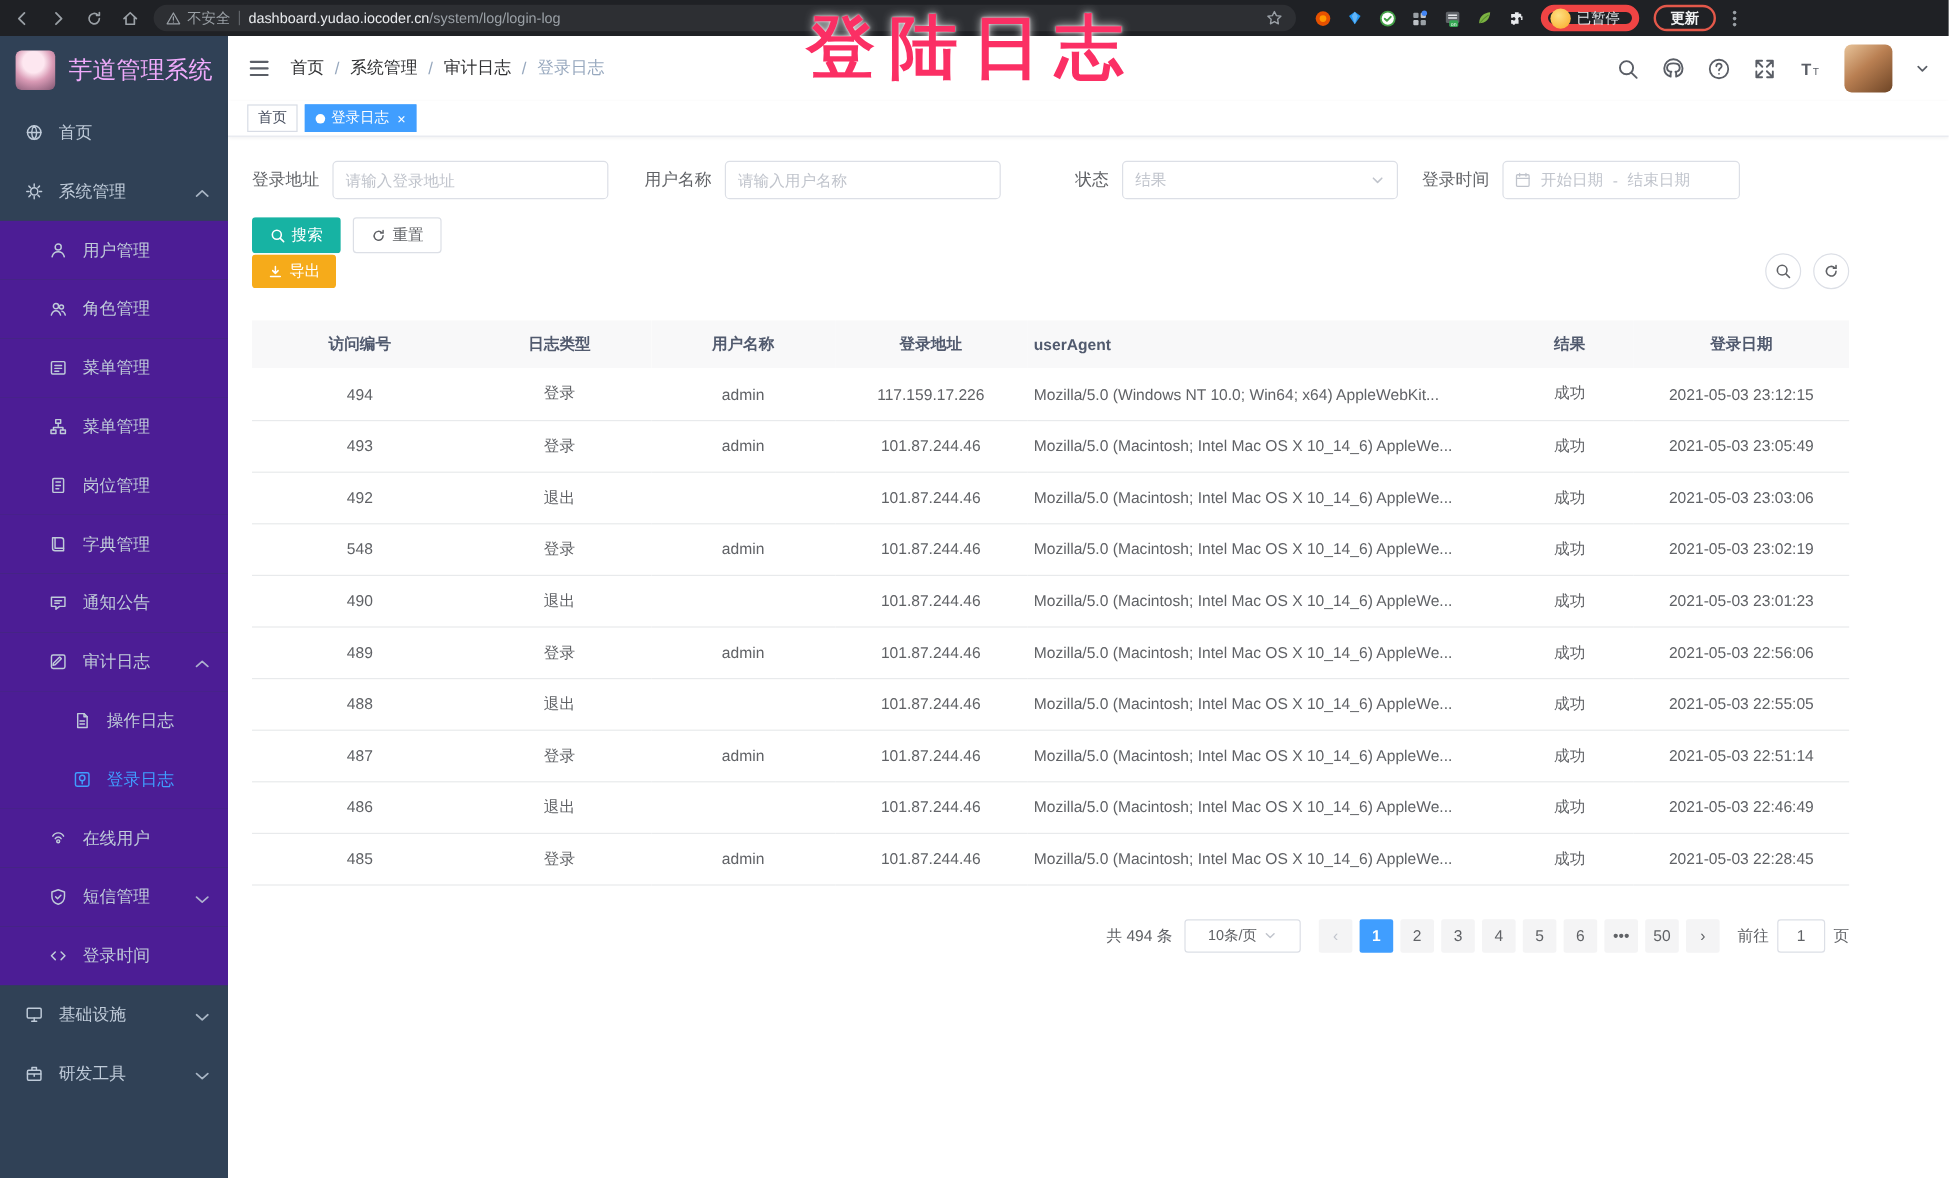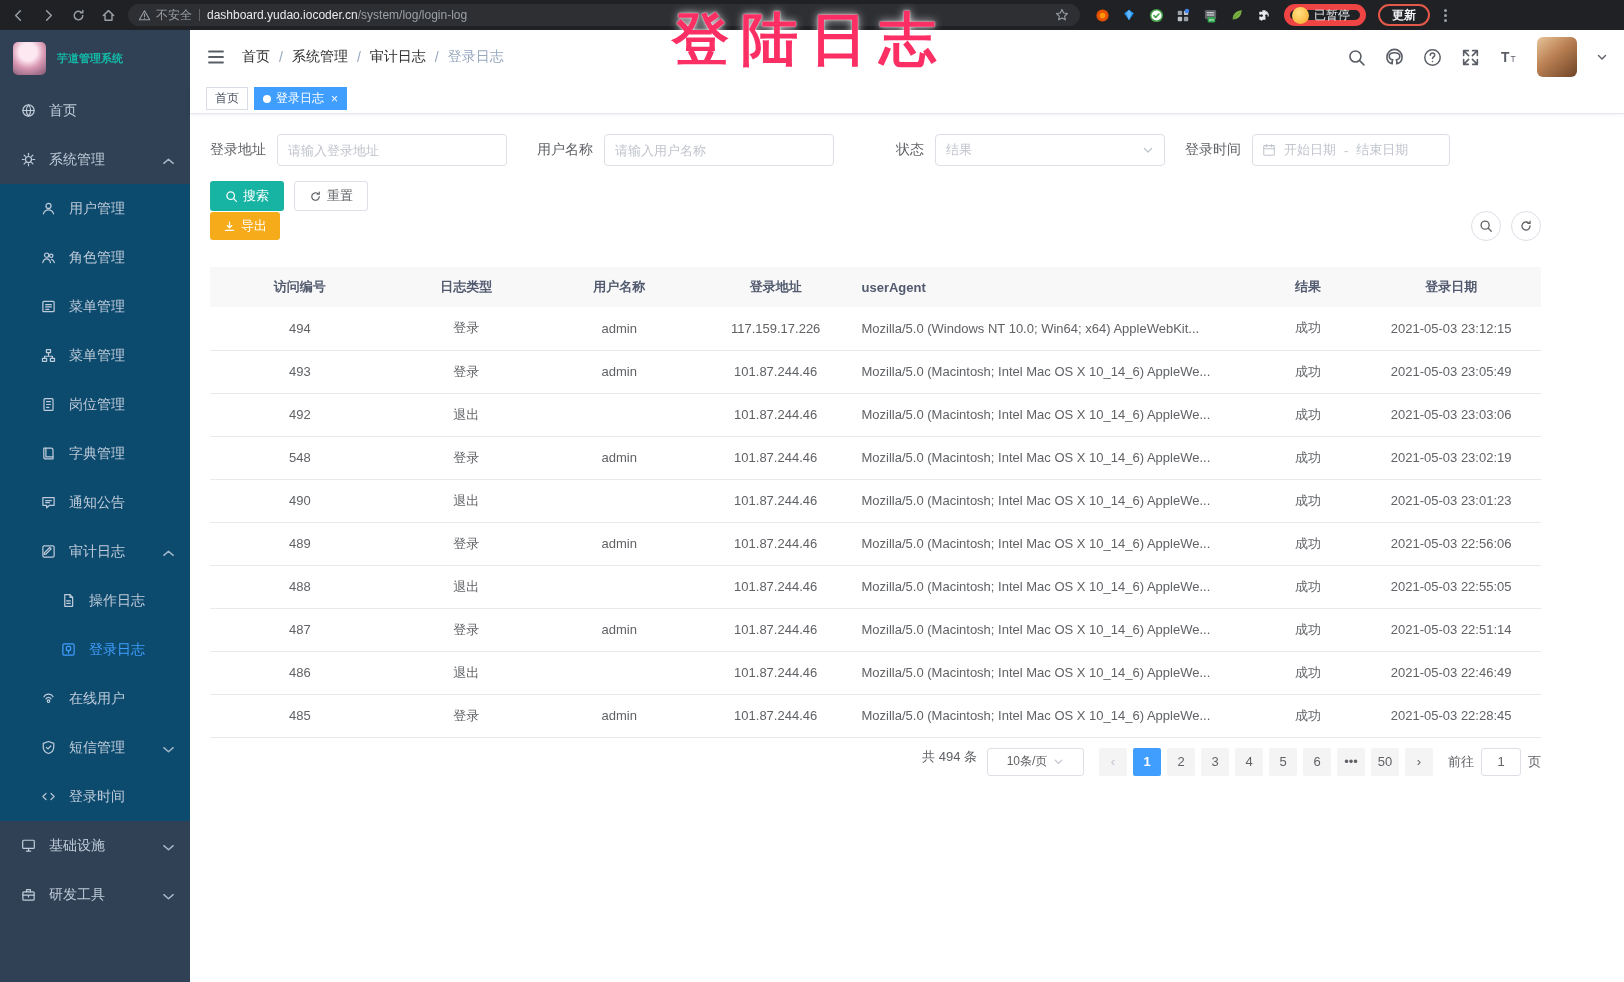--- a/index.html
+++ b/index.html
@@ -28,26 +28,26 @@
   
   .annotation{position:absolute;left:672px;top:2px;z-index:60;font-size:57px;font-weight:bold;
     color:#fb2f64;letter-spacing:12px;pointer-events:none;
     text-shadow:0 0 2px #fff,0 0 8px rgba(255,255,255,.85)}
   
   .app{display:flex;height:952px;position:relative}
   .sidebar{width:190px;background:#304156;flex-shrink:0;color:#bfcbd9;overflow:hidden}
   .logo{height:56px;display:flex;align-items:center;gap:11px;padding:0 13px}
   .logo-img{width:33px;height:33px;border-radius:5px;flex-shrink:0;
     background:radial-gradient(circle at 45% 30%,#fde7f0 0 30%,#d99ab5 55%,#7e5570 100%)}
-  .logo-title{color:#14b8a6;font-size:11px;font-weight:bold;white-space:nowrap}
+  .logo-title{color:#f0abfc;font-size:20px;font-weight:normal;white-space:nowrap}
   .m-item{height:49px;display:flex;align-items:center;font-size:14px;cursor:pointer;position:relative;white-space:nowrap}
   .m-item.d0{padding-left:20px}
   .m-item.d1{padding-left:40px}
   .m-item.d2{padding-left:60px}
-  .m-item.sub{background:#0c4a6e}
+  .m-item.sub{background:#4c1d95}
   .m-item.active{color:#409eff}
   .mi{width:16px;height:16px;margin-right:13px;display:inline-flex;align-items:center;justify-content:center;flex-shrink:0}
   .chev{position:absolute;right:17px;top:50%;transform:translateY(-50%);width:12px;height:12px;opacity:.85}
   
   .main{flex:1;display:flex;flex-direction:column;background:#fff;min-width:0}
   .topbar{height:54px;display:flex;align-items:center;padding:0 16px;flex-shrink:0}
   .hamburger{width:20px;height:20px;color:#5a5e66;margin-right:16px;cursor:pointer}
   .breadcrumb{display:flex;align-items:center;gap:9px;font-size:14px;color:#303133}
   .bc-sep{color:#97a8be}
   .bc-cur{color:#97a8be}
@@ -91,21 +91,21 @@
   .cbtn svg{width:14px;height:14px}
   
   table{margin-top:26px;width:100%;border-collapse:collapse;font-size:13px;color:#606266;table-layout:fixed}
   thead th{background:#f8f8f9;height:40px;font-weight:bold;color:#515a6e;text-align:center;
     font-size:13px;overflow:hidden;white-space:nowrap}
   thead th.col-ua{text-align:left;padding-left:6px}
   tbody td{height:43px;border-bottom:1px solid #e8eaec;text-align:center;overflow:hidden;
     white-space:nowrap;text-overflow:ellipsis}
   tbody td.col-ua{text-align:left;padding-left:6px}
   
-  .pager{margin-top:10px;display:flex;justify-content:flex-end;
+  .pager{margin-top:28px;display:flex;justify-content:flex-end;align-items:center;
     font-size:13px;color:#606266}
   .pg-total{margin-right:10px}
   .pg-size{width:97px;height:28px;border:1px solid #dcdfe6;border-radius:3px;display:flex;
     align-items:center;justify-content:center;gap:6px;color:#606266;font-size:12px;cursor:pointer;margin-right:12px}
   .pg-size .sel-caret{width:11px;height:11px;color:#c0c4cc}
   .pg-btn{min-width:28px;height:28px;margin:0 3px;border-radius:2px;background:#f4f4f5;
     color:#606266;display:inline-flex;align-items:center;justify-content:center;cursor:pointer;
     font-size:13px;padding:0 4px}
   .pg-btn.active{background:#409eff;color:#fff;font-weight:bold}
   .pg-btn.disabled{color:#c0c4cc;cursor:default}

